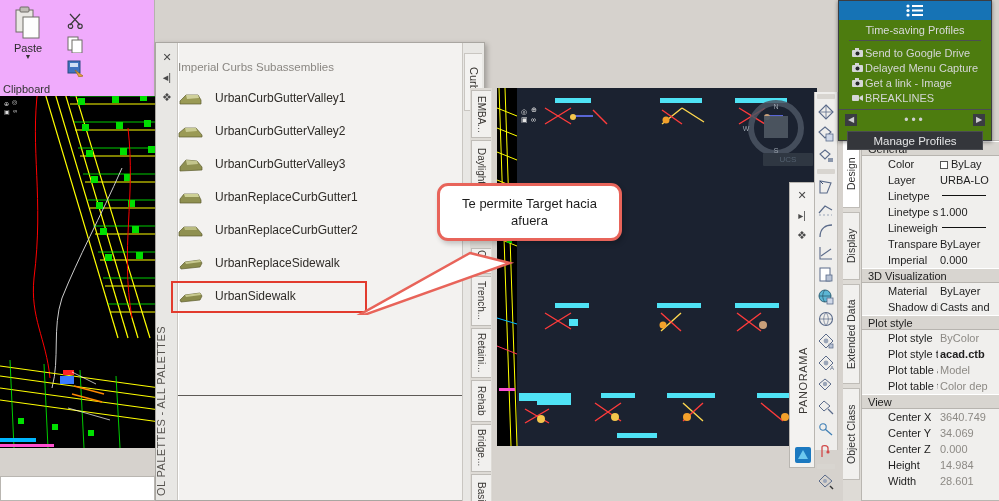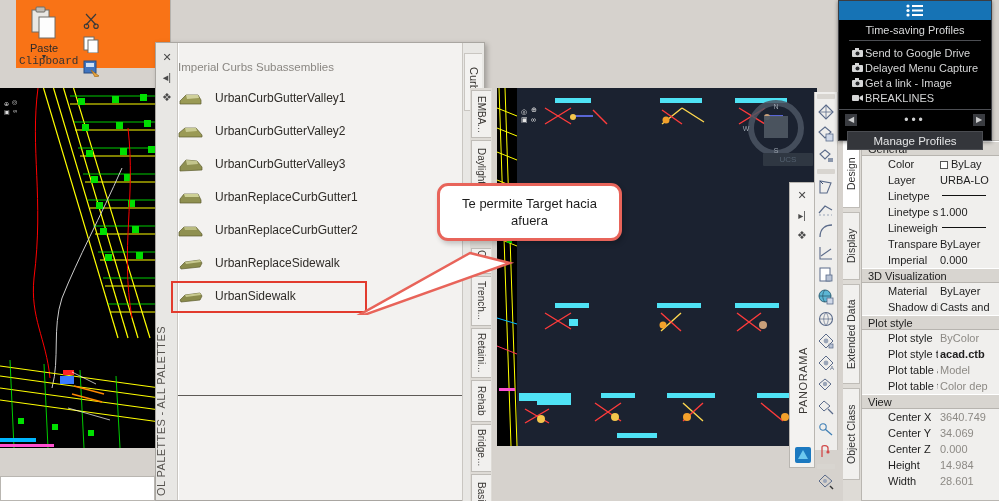--- a/index.html
+++ b/index.html
@@ -18,34 +18,34 @@
     position:absolute; left:0; top:88px; width:160px; height:360px;
     background:#000; overflow:hidden;
   }
   #cad-canvas-2 {
     position:absolute; left:497px; top:88px; width:320px; height:358px;
     background:#1b2230; overflow:hidden;
   }
 
   
   #clipboard-panel {
-    position:absolute; left:0; top:0; width:155px; height:68px;
-    background:#f97316; border-right:1px solid #b5b2ad;margin-left:16px;
+    position:absolute; left:0; top:0; width:155px; height:96px;
+    background:#f0abfc; border-right:1px solid #b5b2ad;
   }
   #clipboard-panel .paste-btn {
     position:absolute; left:2px; top:6px; width:52px; height:62px;
     display:flex; flex-direction:column; align-items:center; justify-content:flex-start;
   }
   #clipboard-panel .paste-label { font-size:11px; color:#2b2b2b; margin-top:2px;}
   #clipboard-panel .caret { font-size:7px; color:#333; line-height:5px;}
   .cb-icon-col { position:absolute; left:58px; top:8px; width:34px; }
   .cb-icon-col > div { height:24px; display:flex; align-items:center; justify-content:center; }
   #clipboard-panel .group-label {
     position:absolute; left:0; bottom:1px; width:155px; text-align:left; padding-left:3px;
-    font-size:11px; color:#333;font-family:Liberation Mono, monospace;
+    font-size:11px; color:#333;
   }
   .ribbon-bg-right {
     position:absolute; left:155px; top:0; width:844px; height:88px; background:#d6d2cd;
   }
 
   
   #tool-palette {
     position:absolute; left:155px; top:42px; width:330px; height:459px;
     background:#f0efed; border:1px solid #a9a6a1; box-shadow:2px 2px 5px rgba(0,0,0,.25);
   }
@@ -163,21 +163,21 @@
   .pp-v.muted { color:#8d8a85; }
   .pp-v.bold { font-weight:bold; }
   .sw { display:inline-block; width:8px; height:8px; border:1px solid #555; background:#fff;
         margin-right:3px; vertical-align:-1px; }
   .linebar { display:inline-block; width:44px; height:0; border-top:1px solid #111; vertical-align:4px;
       margin-left:2px; }
 
   
   #profiles-menu {
     position:absolute; left:838px; top:0; width:154px; height:141px;
-    background:#000000; border:1px solid #3c3d42; z-index:60;
+    background:#4d7c0f; border:1px solid #3c3d42; z-index:60;
     box-shadow:0 1px 4px rgba(0,0,0,.45);
   }
   #pm-titlebar { height:19px; background:#1673b5; display:flex; align-items:center; justify-content:center; }
   #pm-heading { height:20px; color:#d9dadb; font-size:11px; display:flex; align-items:center; justify-content:center; }
   #pm-rule { height:1px; background:#4c4e53; margin:0 10px 4px; }
   .pm-item { height:15px; display:flex; align-items:center; padding-left:10px; color:#d5d6d7; font-size:11px; }
   .pm-item .pm-ic { width:16px; display:flex; align-items:center; justify-content:center; }
   #pm-nav { height:20px; display:flex; align-items:center; justify-content:space-between; padding:0 6px; margin-top:4px;
      border-top:1px solid #4c4e53; }
   #pm-nav .arw { width:12px; height:12px; background:#3a3c41; color:#cfd0d1; font-size:8px;

